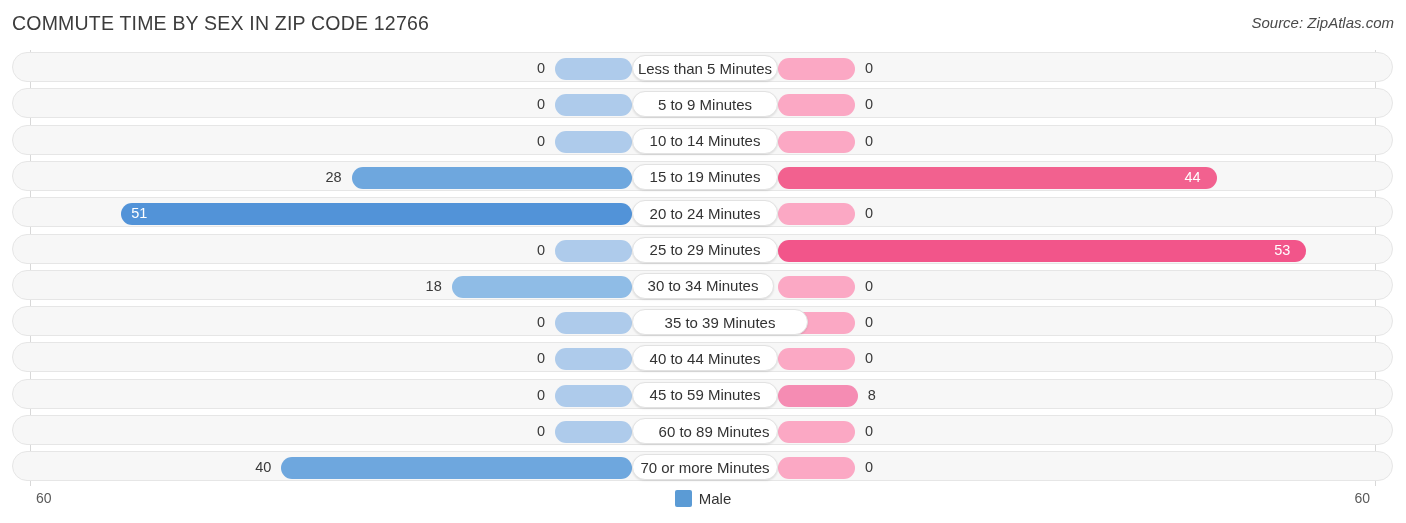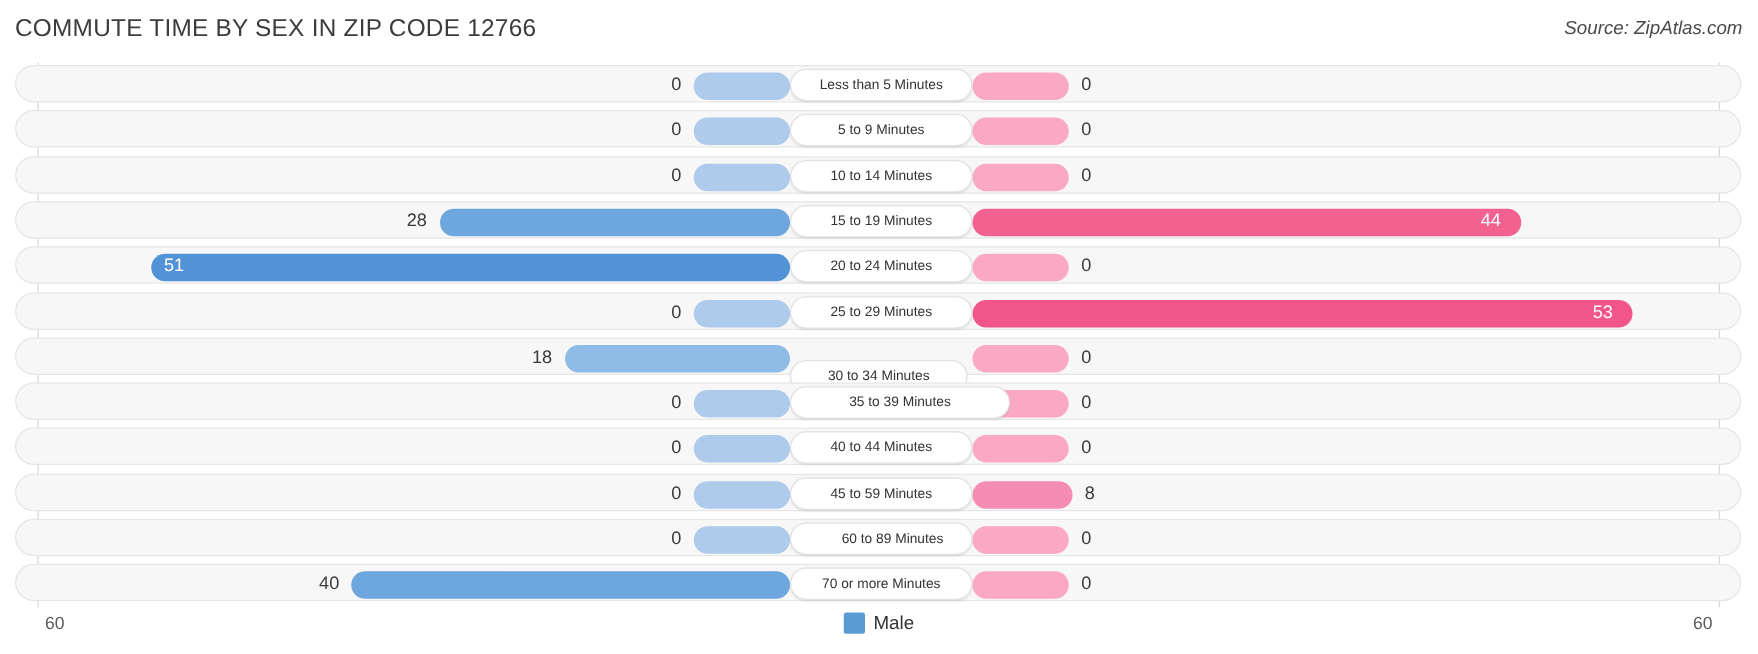--- a/index.html
+++ b/index.html
@@ -61,21 +61,21 @@
   .center-pill{
     position:absolute;top:2px;height:26px;
     background:#ffffff;
     border:1px solid #e2e2e2;
     border-radius:13px;
     box-shadow:0 1px 2px rgba(0,0,0,.10);
     display:flex;align-items:center;justify-content:center;
     box-sizing:border-box;
   }
   .center-pill span{
-    font-size:11px;color:#333;white-space:nowrap;
+    font-size:15px;color:#333;white-space:nowrap;
   }
 
   
   .footer{position:absolute;left:0;top:486px;width:1406px;height:37px;}
   .tick{
     position:absolute;top:4px;font-size:14px;color:#5a5a5a;
   }
   .tick-left{left:36px;}
   .tick-right{right:36px;}
   .legend{
@@ -151,21 +151,21 @@
         <div class="val val-in" style="left: 1261.23px;">53</div>
         <div class="center-pill" style="left: 619px; width: 146px;">
           <span>25 to 29 Minutes</span>
         </div>
       </div>
       <div class="row" style="top: 219.8px;">
         <div class="bar bar-male" style="left: 438.7px; width: 180.3px; background: rgb(143, 188, 230);"></div>
         <div class="val val-out" style="right: 950.3px; text-align: center;">18</div>
         <div class="bar bar-female" style="left: 765px; width: 77px; background: rgb(251, 168, 196);"></div>
         <div class="val val-out" style="left: 852px;">0</div>
-        <div class="center-pill" style="left: 619px; width: 142px; margin-top: 15px;">
+        <div class="center-pill" style="left: 619px; width: 142px;">
           <span>30 to 34 Minutes</span>
         </div>
       </div>
       <div class="row" style="top: 256.1px;">
         <div class="bar bar-male" style="left: 542px; width: 77px; background: rgb(174, 203, 235);"></div>
         <div class="val val-out" style="right: 847px;">0</div>
         <div class="bar bar-female" style="left: 765px; width: 77px; background: rgb(251, 168, 196);"></div>
         <div class="val val-out" style="left: 852px;">0</div>
         <div class="center-pill" style="left: 619px; width: 176px;">
           <span>35 to 39 Minutes</span>

